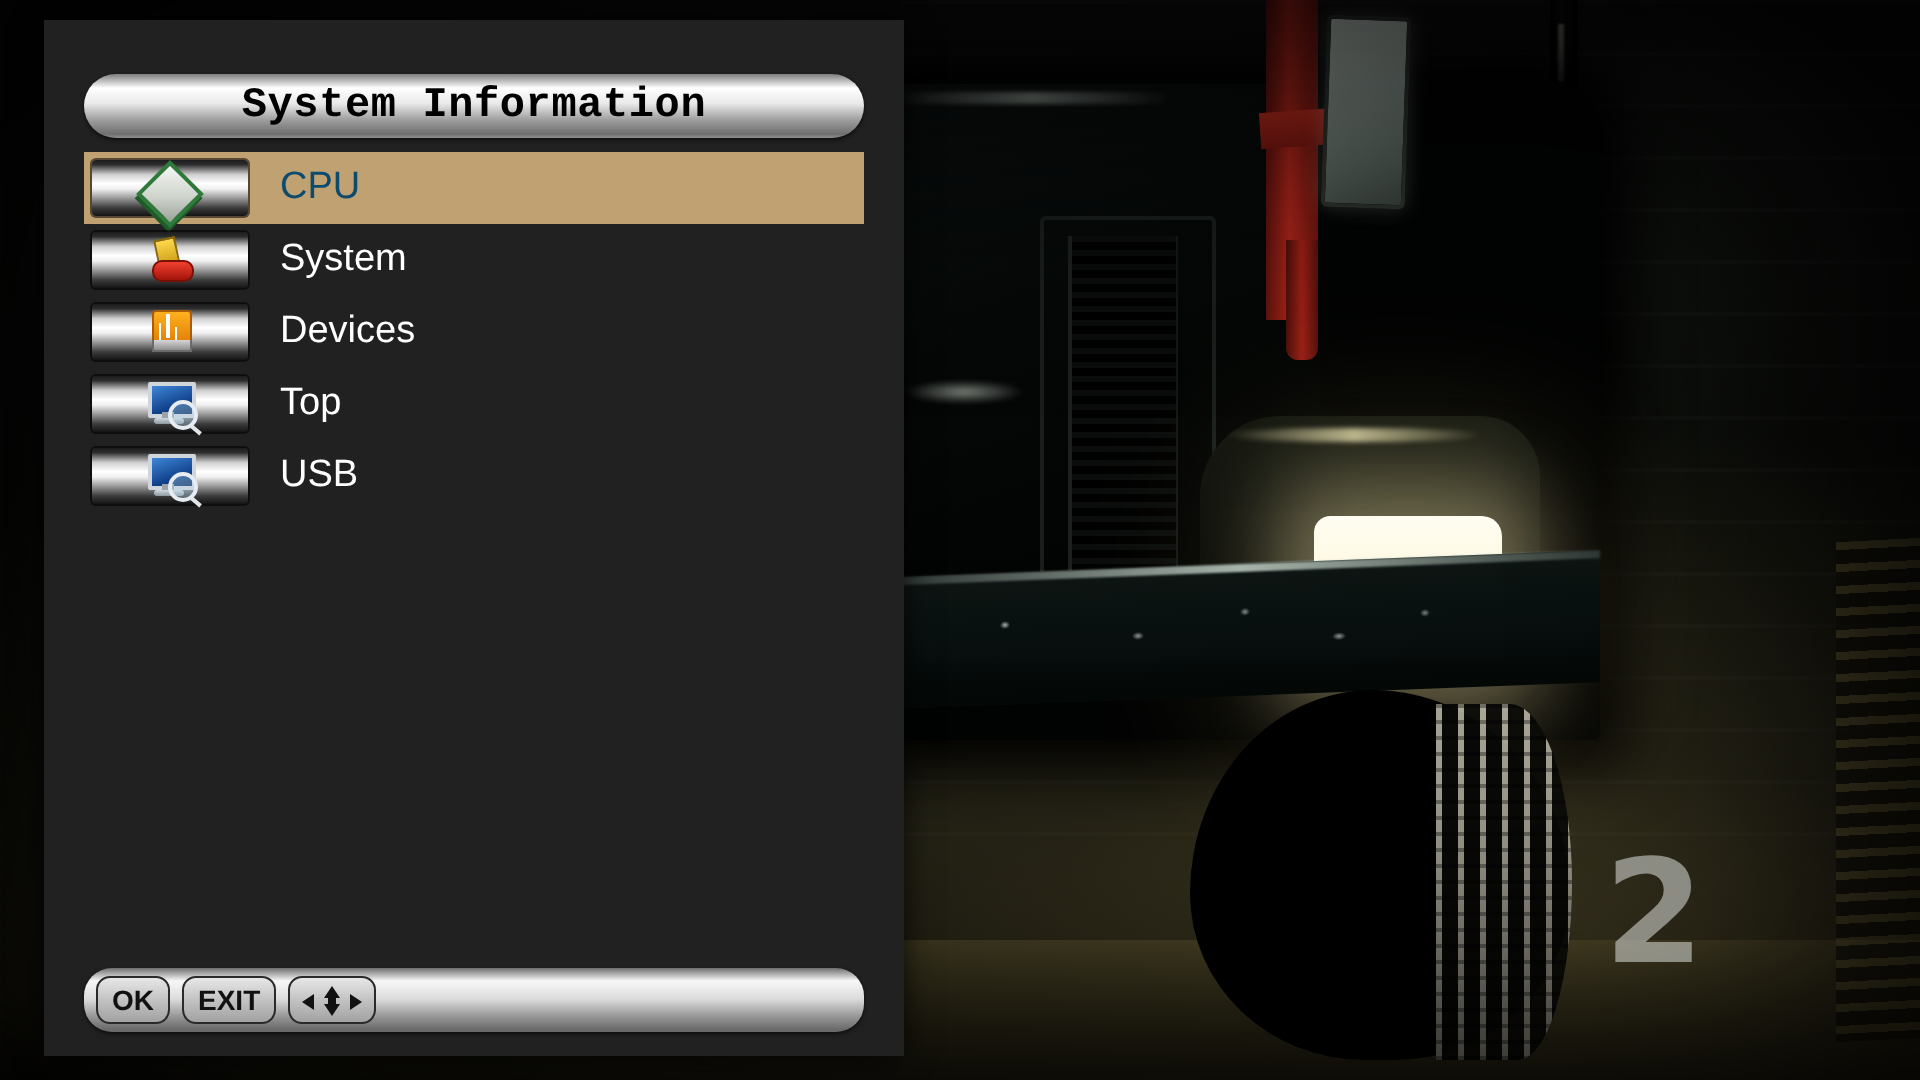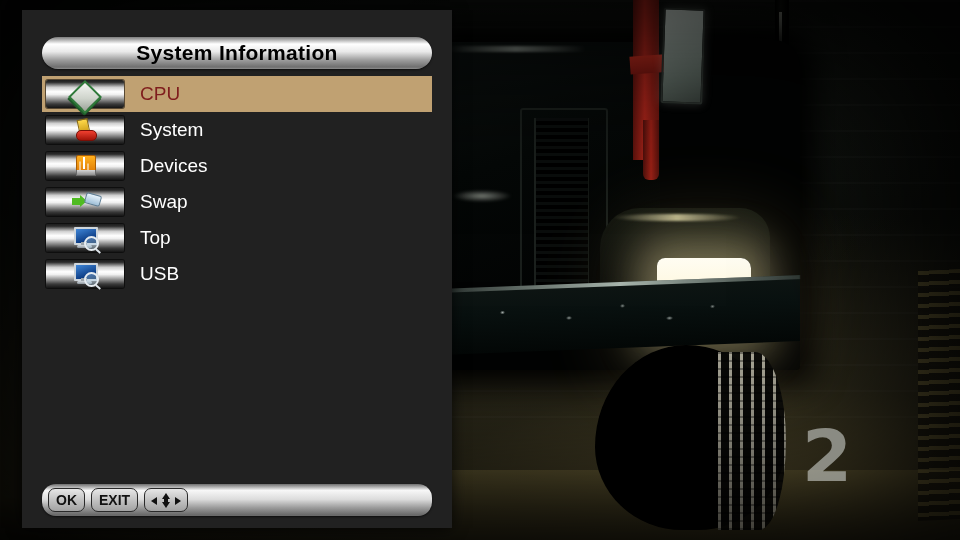--- a/index.html
+++ b/index.html
@@ -70,31 +70,31 @@
   .vig{position:absolute;inset:0;box-shadow:inset 0 0 150px 55px rgba(0,0,0,.85);}
   .watermark{position:absolute;left:802px;top:420px;font-size:72px;font-weight:bold;color:rgba(200,204,198,.62);
     font-family:"DejaVu Sans",sans-serif;line-height:1;letter-spacing:-2px;}
 
   
   #panel{position:absolute;left:22px;top:10px;width:430px;height:518px;background:#212121;
     box-shadow:0 0 14px rgba(0,0,0,.75);}
 
   .titlebar{position:absolute;left:20px;top:27px;width:390px;height:32px;border-radius:16px;
     background:linear-gradient(180deg,#7d7d7d 0%,#ffffff 22%,#e9e9e9 46%,#9d9d9d 72%,#6f6f6f 94%,#8e8e8e 100%);
-    box-shadow:0 1px 2px rgba(0,0,0,.6);display:flex;align-items:center;justify-content:center;}
+    box-shadow:0 1px 2px rgba(0,0,0,.6);display:flex;align-items:center;justify-content:center;font-family:Liberation Mono, monospace;}
   .titlebar span{color:#000;font-size:21px;font-weight:bold;letter-spacing:.3px;}
 
   .list{position:absolute;left:20px;top:66px;width:390px;}
   .row{position:relative;height:36px;display:flex;align-items:center;}
   .row.selected{background:#c0a172;}
   .row .iconwrap{width:78px;height:28px;margin-left:4px;flex:0 0 auto;position:relative;border-radius:2px;
     background:linear-gradient(180deg,#1d1d1d 0%,#2c2c2c 8%,#cfcfcf 26%,#ffffff 42%,#efefef 52%,#9a9a9a 68%,#3a3a3a 86%,#141414 100%);
     box-shadow:0 0 0 1px rgba(0,0,0,.55);display:flex;align-items:center;justify-content:center;}
   .row .label{margin-left:16px;color:#fff;font-size:19px;white-space:nowrap;}
-  .row.selected .label{color:#7f1d1d;}
+  .row.selected .label{color:#0c4a6e;}
 
   .ic{width:26px;height:24px;position:relative;}
 
   
   .ic-cpu i{position:absolute;left:1px;top:3px;width:20px;height:20px;transform:rotate(45deg);
     background:linear-gradient(135deg,#f4f6f2,#cfd4cc 55%,#9aa298);border:2px solid #2f7a3a;box-shadow:1px 2px 0 #1f5a29;}
   
   .ic-mem i{position:absolute;left:0;top:5px;width:26px;height:11px;transform:rotate(-22deg);
     background:linear-gradient(180deg,#2f7a3d,#14411f);border:1px solid #0d2d15;}
   .ic-mem b{position:absolute;left:3px;top:8px;width:18px;height:4px;transform:rotate(-22deg);
@@ -218,30 +218,20 @@
         <div class="iconwrap">
           <div class="ic ic-dev">
               <i></i>
               <b></b>
               <u></u>
             </div>
         </div>
         <div class="label">Devices</div>
       </div>
 
-      <div class="row">
-        <div class="iconwrap">
-          <div class="ic ic-swap">
-              <i></i>
-              <b></b>
-              <u></u>
-            </div>
-        </div>
-        <div class="label">Swap</div>
-      </div>
 
       <div class="row">
         <div class="iconwrap">
           <div class="ic ic-mon">
               <i></i>
               <b></b>
               <u></u>
               <s></s>
             </div>
         </div>

